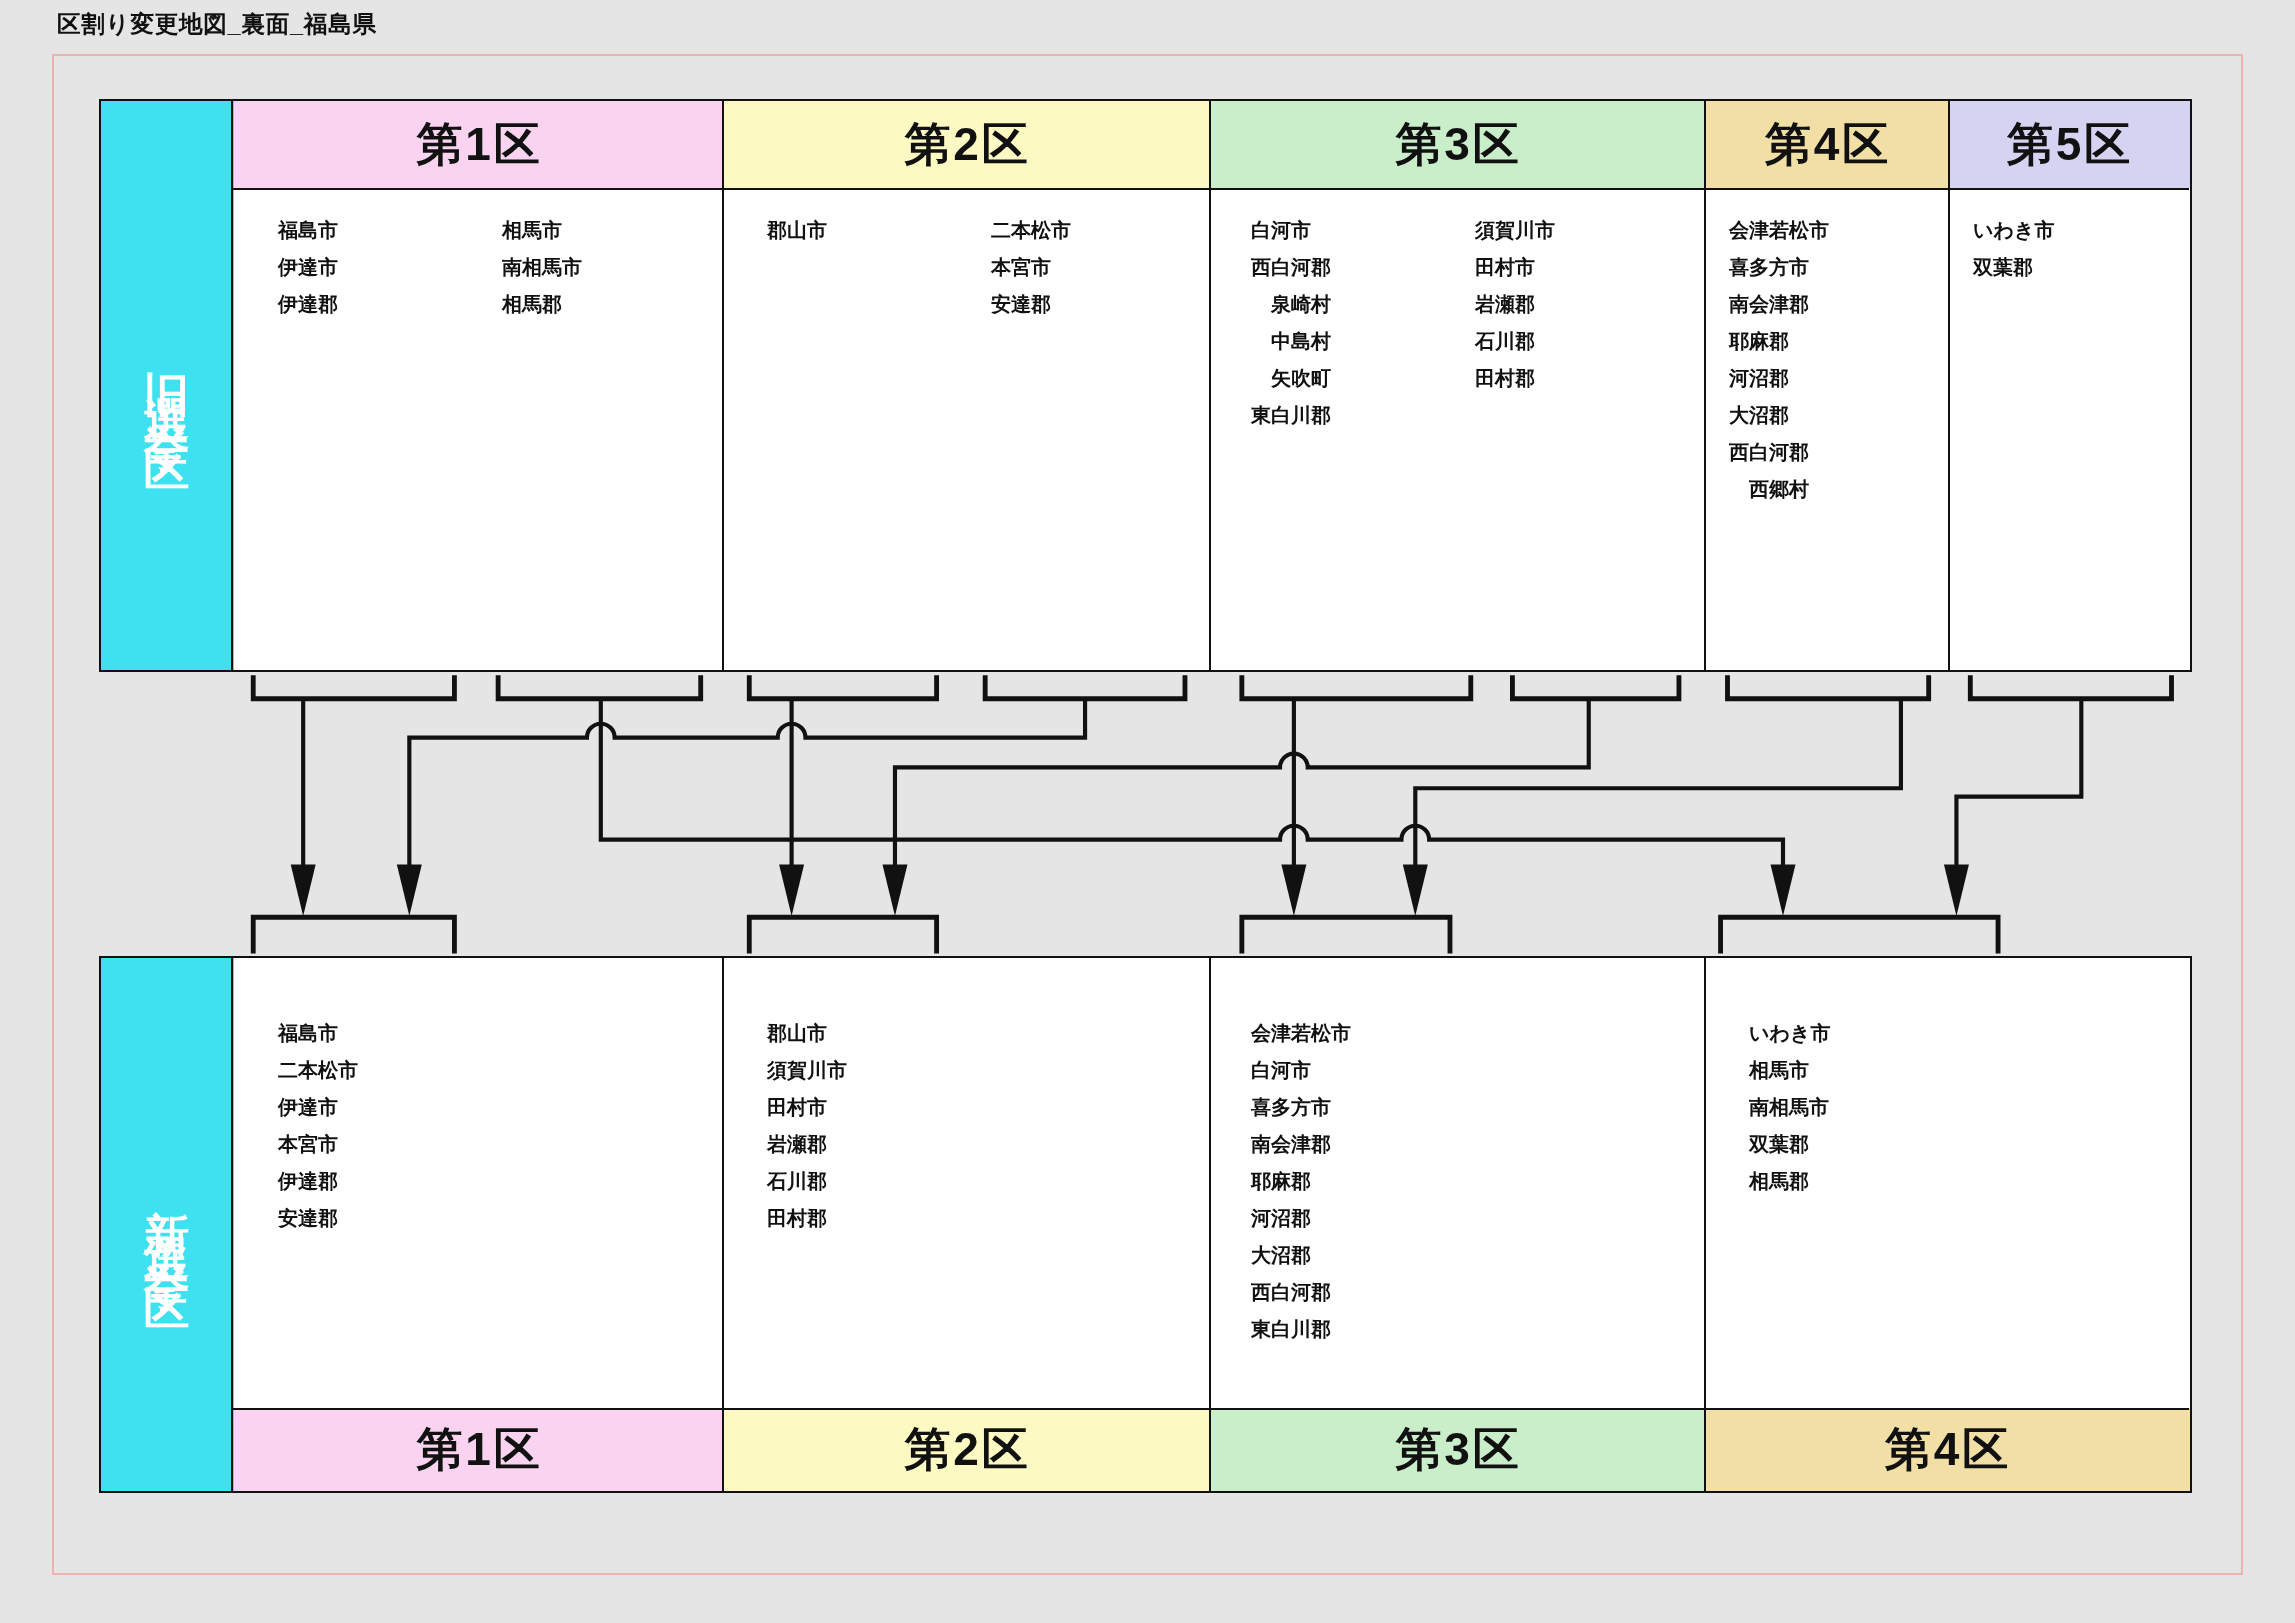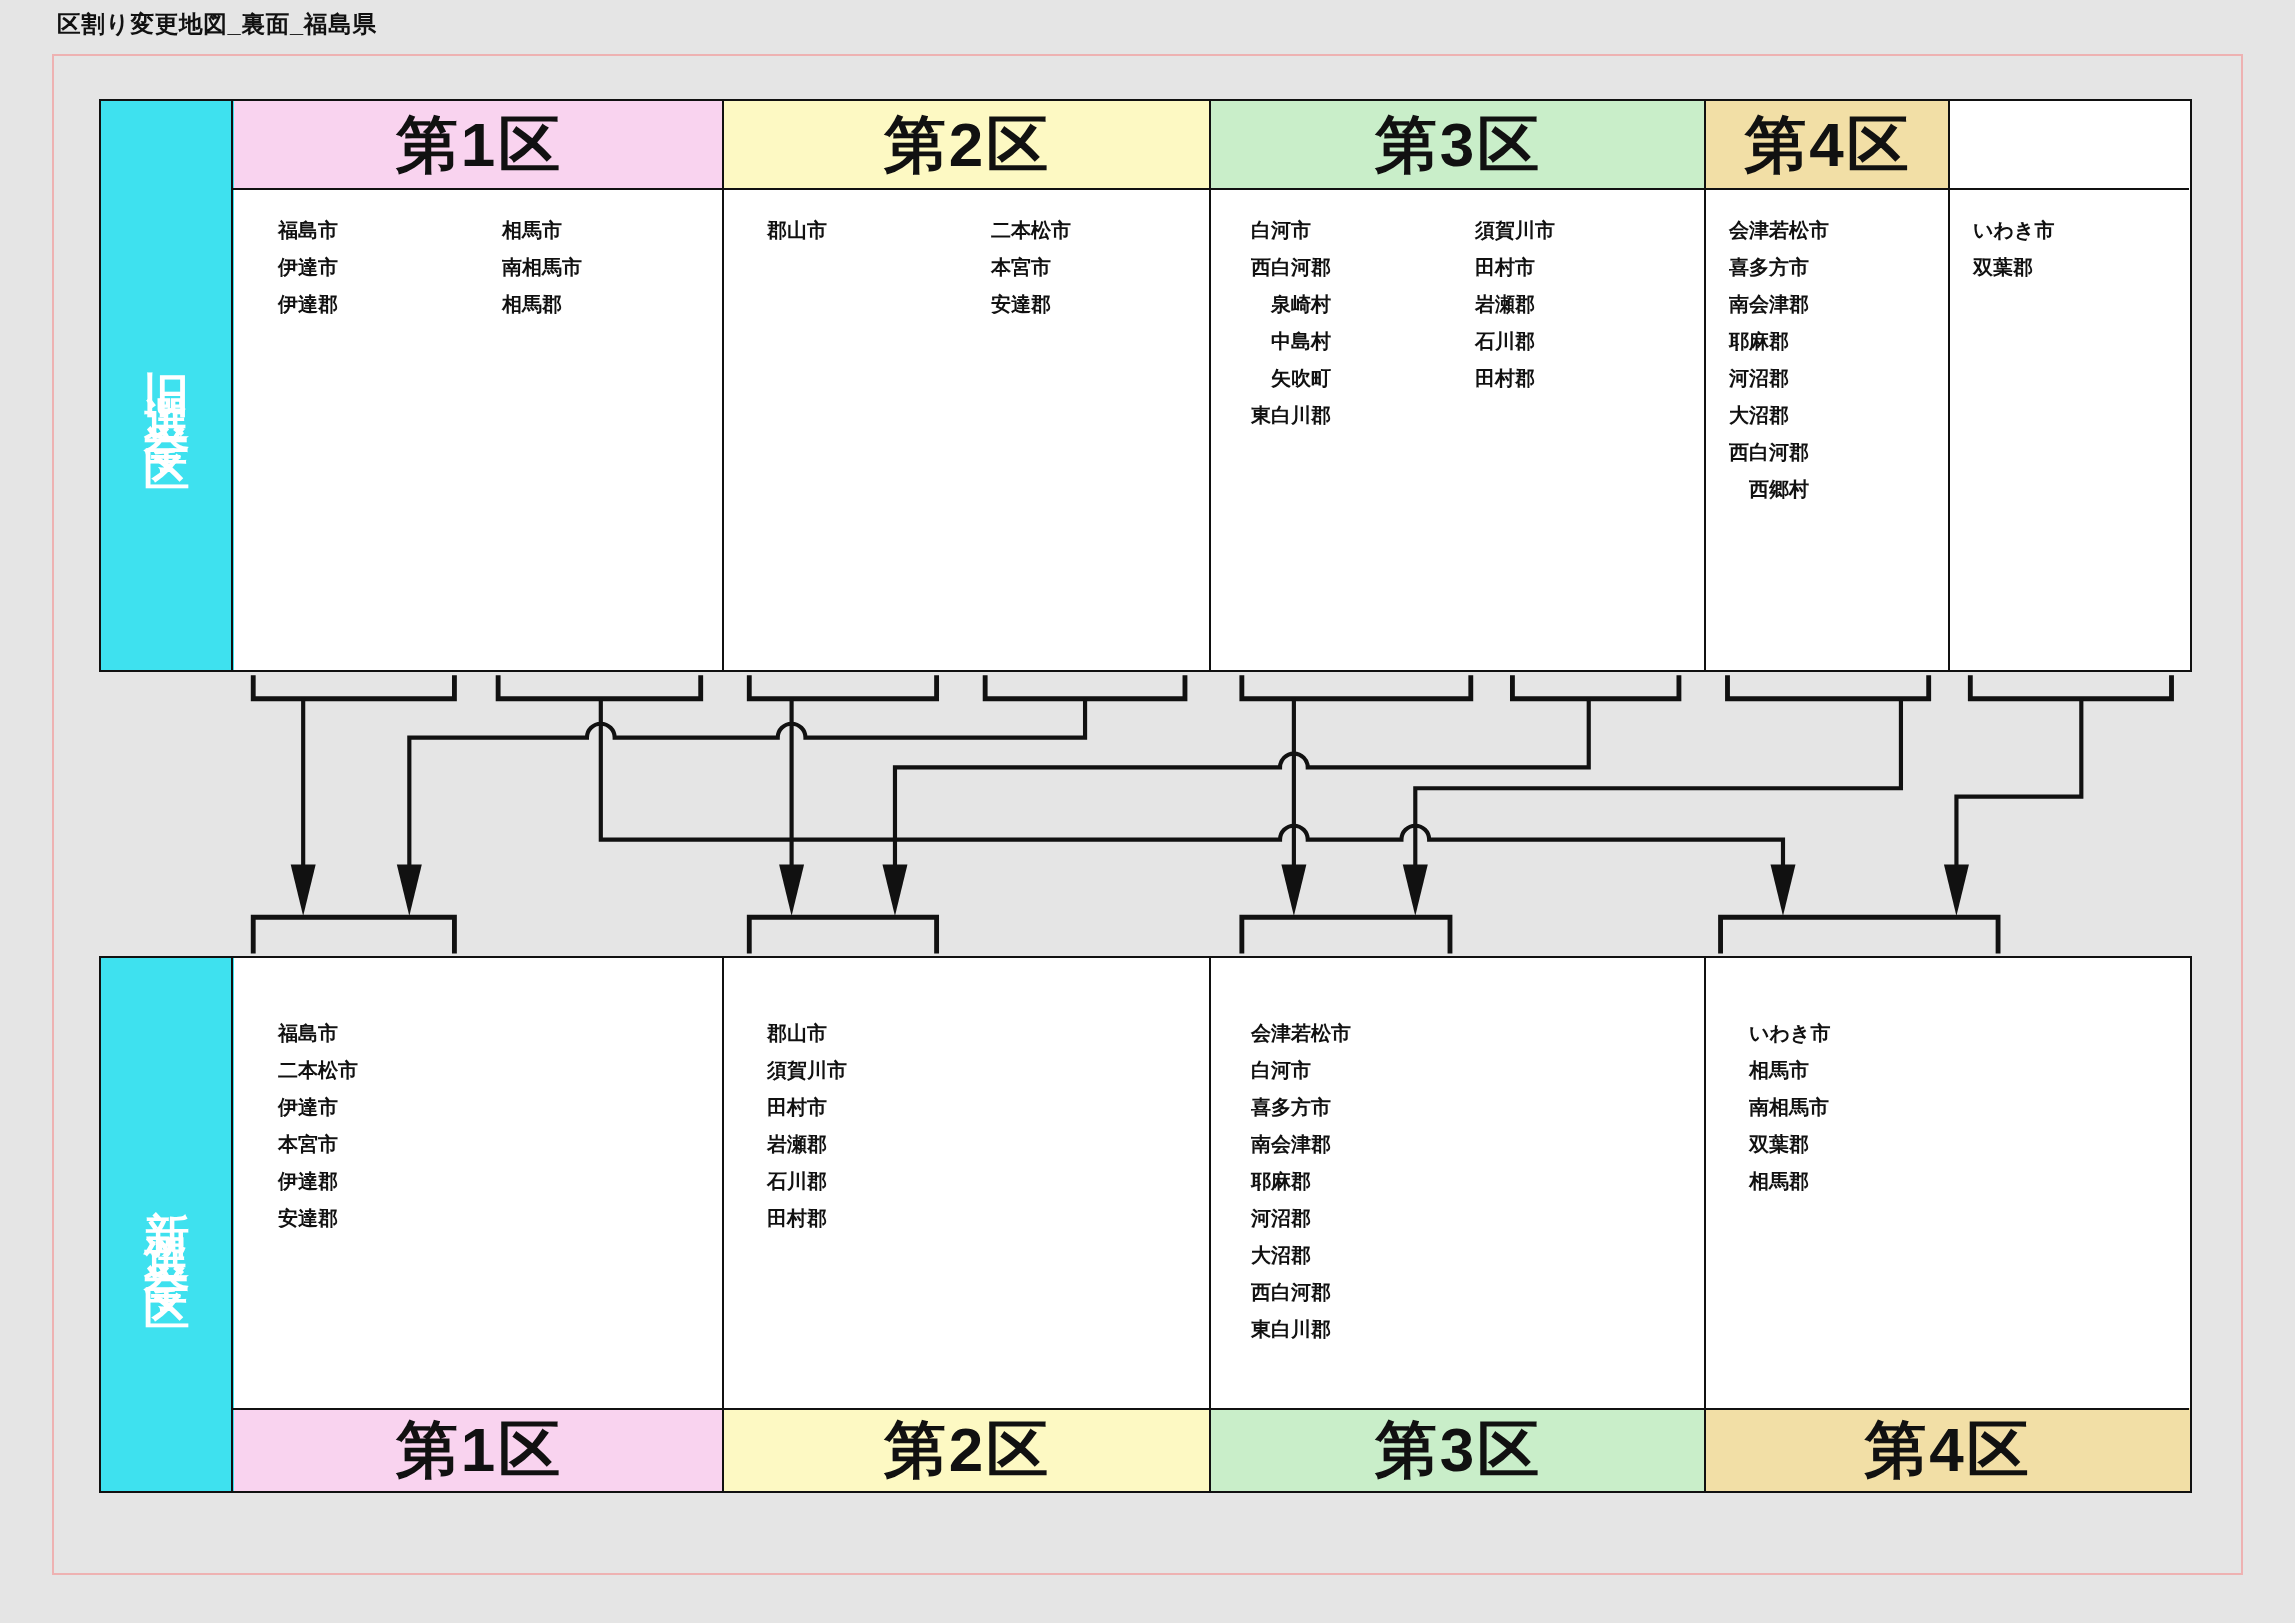--- a/index.html
+++ b/index.html
@@ -8,21 +8,21 @@
   .page-border{position:absolute;left:52px;top:54px;width:2187px;height:1517px;
         border:2.1px solid #eeb2b2;}
   .doc-title{position:absolute;left:57px;top:8.3px;font-size:23.6px;font-weight:bold;letter-spacing:0.7px;}
   .tbl{position:absolute;border:2.1px solid #111;background:#fff;}
   .vline{position:absolute;width:2.1px;background:#111;top:0;}
   .hline{position:absolute;height:2.1px;background:#111;}
   .sidebar{position:absolute;display:flex;align-items:center;justify-content:center;}
   .sidebar-label{writing-mode:vertical-rl;text-orientation:upright;color:#fff;
         font-size:46px;font-weight:900;letter-spacing:26px;line-height:1;}
   .hdr{position:absolute;display:flex;align-items:center;justify-content:center;
-        font-size:62px;font-weight:900;letter-spacing:2.8px;}
+        font-size:46px;font-weight:900;letter-spacing:2.8px;}
   .muni-list{position:absolute;font-size:20px;line-height:37px;font-weight:600;white-space:pre;}
   svg.flows{position:absolute;left:0;top:0;pointer-events:none;}
   .flow-stroke{fill:none;stroke:#111;stroke-width:6px;}
   .bracket-stroke{fill:none;stroke:#111;stroke-width:7px;}
   .arrow-head{fill:#111;stroke:none;}
 </style>
 </head>
 <body>
 
 <div class="page">
@@ -32,20 +32,21 @@
   <div class="tbl" style="left:99px;top:99px;width:2089px;height:569px">
 
     <div class="sidebar" style="left: 0px; top: 0px; width: 133px; height: 569px; background: rgb(62, 225, 239);">
       <div class="sidebar-label">旧選挙区</div>
     </div>
 
     <div class="hdr" style="left: 133px; top: 0px; width: 491px; height: 87px; background: rgb(249, 211, 239);">第1区</div>
     <div class="hdr" style="left: 623px; top: 0px; width: 487px; height: 87px; background: rgb(253, 249, 195);">第2区</div>
     <div class="hdr" style="left: 1110px; top: 0px; width: 495px; height: 87px; background: rgb(201, 238, 201);">第3区</div>
     <div class="hdr" style="left: 1605px; top: 0px; width: 244px; height: 87px; background: rgb(242, 223, 166);">第4区</div>
+    <div class="hdr" style="left: 1849px; top: 0px; width: 240px; height: 87px; background: rgb(213, 211, 241);">第5区</div>
 
     <div class="vline" style="left:130px;height:569px"></div>
     <div class="vline" style="left:621px;height:569px"></div>
     <div class="vline" style="left:1108px;height:569px"></div>
     <div class="vline" style="left:1603px;height:569px"></div>
     <div class="vline" style="left:1847px;height:569px"></div>
     <div class="hline" style="left:130px;top:87px;width:1958px"></div>
   </div>
 
   <div class="muni-list" style="left:278px;top:212px"><div>福島市</div><div>伊達市</div><div>伊達郡</div></div>

